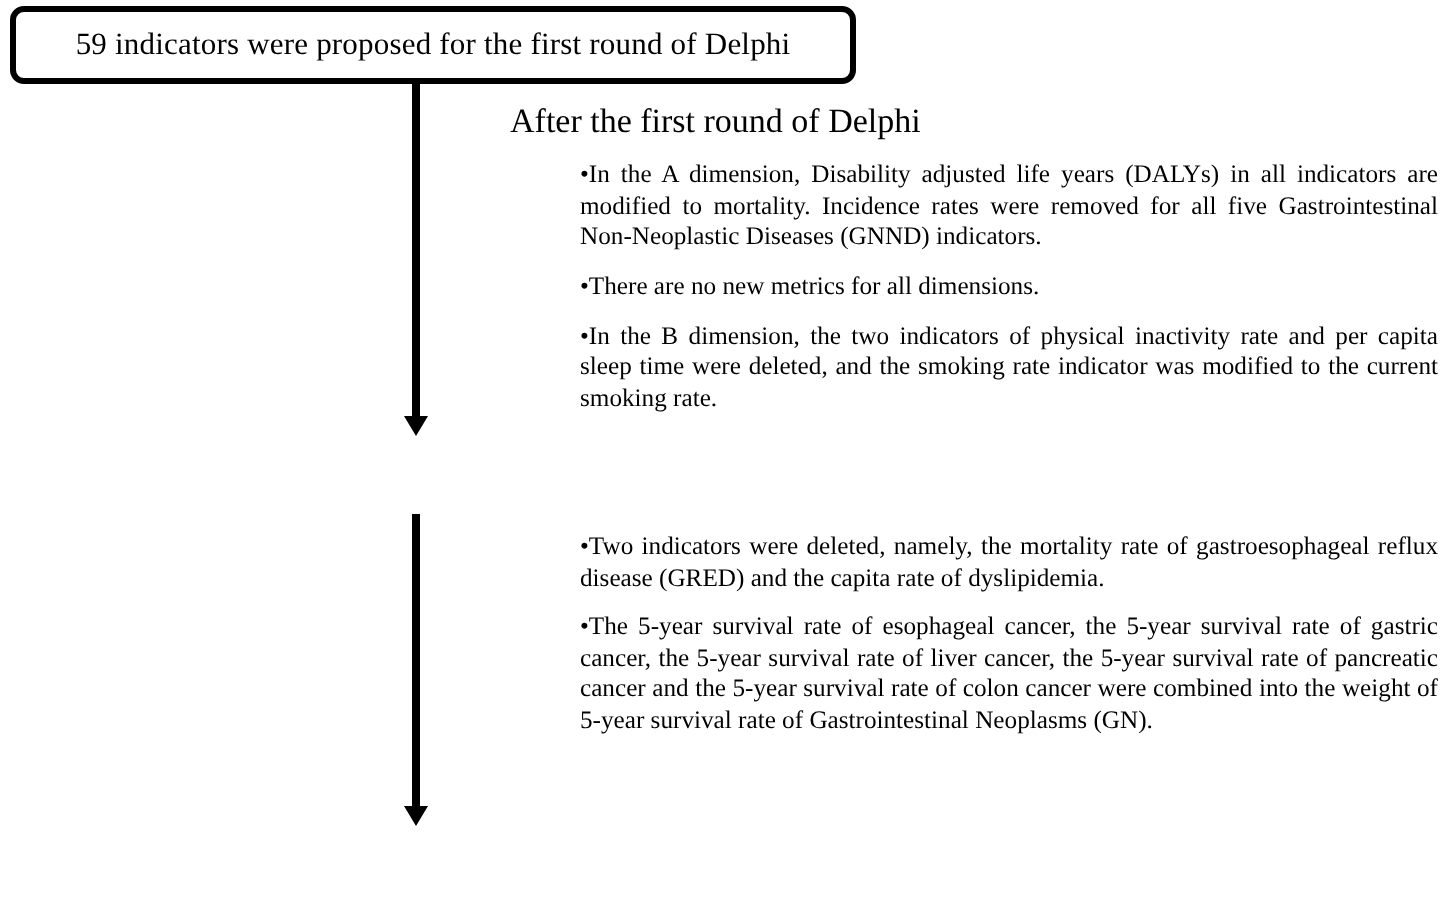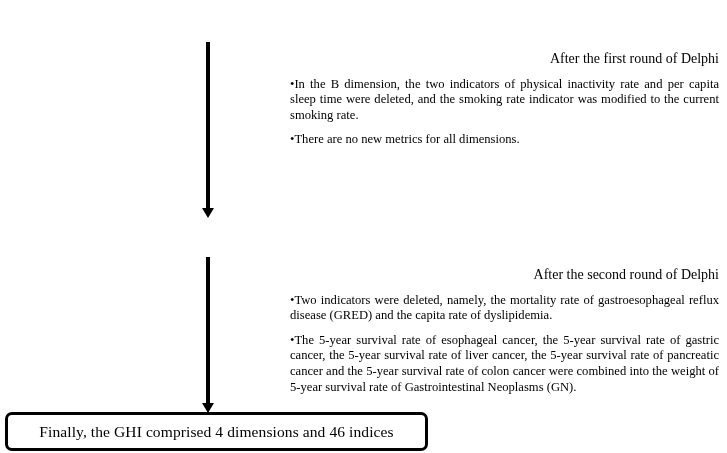--- a/index.html
+++ b/index.html
@@ -68,24 +68,24 @@
   
   .annotation {
     position: absolute;
     left: 255px;
     width: 464px;
   }
   #annotation-1 { top: 50px; }
   #annotation-2 { top: 266px; }
 
   .annotation-heading {
-    font-size: 14px;
+    font-size: 17px;
     line-height: 1.25;
     margin: 0 0 9px 0;
-    text-align: right;
+    text-align: left;
   }
   .bullet-list {
     margin: 0;
     padding: 0;
     list-style: none;
   }
   .bullet-item {
     margin: 0 0 9px 35px;
     font-size: 12.6px;
     line-height: 1.24;
@@ -97,39 +97,39 @@
   }
   .bullet-item .bullet-glyph {
     font-size: 12.6px;
   }
 </style>
 </head>
 <body>
 
 <div id="flowchart">
 
+  <div class="node-box" id="box-1">
+    <span class="node-label">59 indicators were proposed for the first round of Delphi</span>
+  </div>
 
   <div class="arrow" id="arrow-1"></div>
 
   <div class="annotation" id="annotation-1">
     <p class="annotation-heading">After the first round of Delphi</p>
     <ul class="bullet-list">
+      <li class="bullet-item"><span class="bullet-glyph">•</span><span>In the A dimension, Disability adjusted life years (DALYs) in all indicators are modified to mortality. Incidence rates were removed for all five Gastrointestinal Non-Neoplastic Diseases (GNND) indicators.</span></li>
+      <li class="bullet-item"><span class="bullet-glyph">•</span><span>There are no new metrics for all dimensions.</span></li>
       <li class="bullet-item"><span class="bullet-glyph">•</span><span>In the B dimension, the two indicators of physical inactivity rate and per capita sleep time were deleted, and the smoking rate indicator was modified to the current smoking rate.</span></li>
-      <li class="bullet-item"><span class="bullet-glyph">•</span><span>There are no new metrics for all dimensions.</span></li>
     </ul>
   </div>
 
 
   <div class="arrow" id="arrow-2"></div>
 
   <div class="annotation" id="annotation-2">
-    <p class="annotation-heading">After the second round of Delphi</p>
     <ul class="bullet-list">
       <li class="bullet-item"><span class="bullet-glyph">•</span><span>Two indicators were deleted, namely, the mortality rate of gastroesophageal reflux disease (GRED) and the capita rate of dyslipidemia.</span></li>
       <li class="bullet-item"><span class="bullet-glyph">•</span><span>The 5-year survival rate of esophageal cancer, the 5-year survival rate of gastric cancer, the 5-year survival rate of liver cancer, the 5-year survival rate of pancreatic cancer and the 5-year survival rate of colon cancer were combined into the weight of 5-year survival rate of Gastrointestinal Neoplasms (GN).</span></li>
     </ul>
   </div>
 
-  <div class="node-box" id="box-3">
-    <span class="node-label">Finally, the GHI comprised 4 dimensions and 46 indices</span>
-  </div>
 
 </div>
 
 </body></html>

